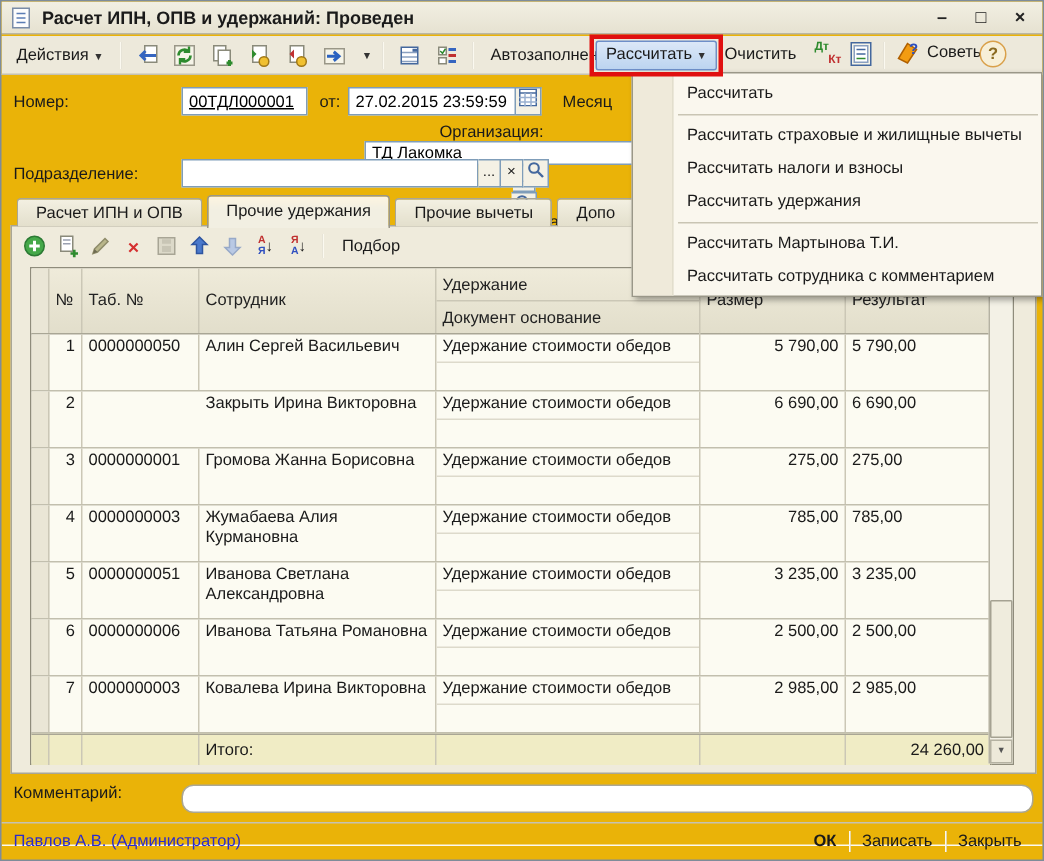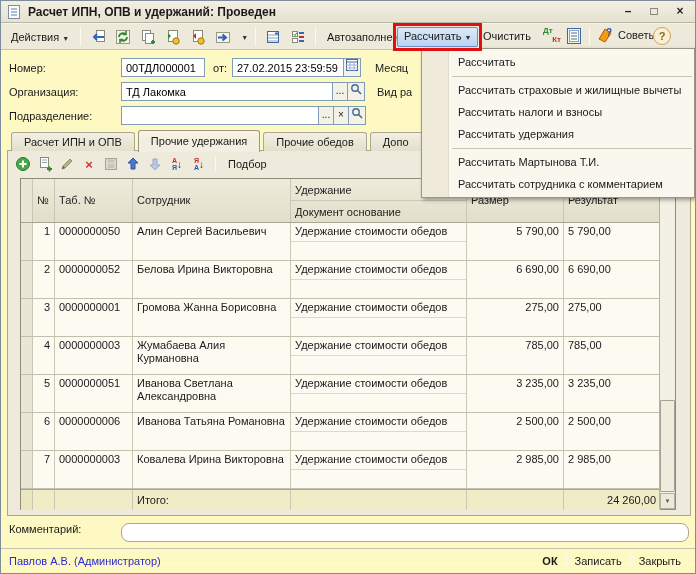--- a/index.html
+++ b/index.html
@@ -1,17 +1,17 @@
 <!DOCTYPE html>
 <html><head>
 <meta charset="utf-8">
 <style>
   html,body{margin:0;padding:0;background:#cfcfcf;}
   *{box-sizing:border-box;font-family:"Liberation Sans",sans-serif;}
-  .window{position:relative;width:696px;height:574px;background:#fef9c3;border:1px solid #7E8C9A;outline:1px solid #4A5A6A;overflow:hidden;font-size:11px;color:#1a1a1a;}
+  .window{position:relative;width:696px;height:574px;background:#eab308;border:1px solid #7E8C9A;outline:1px solid #4A5A6A;overflow:hidden;font-size:11px;color:#1a1a1a;}
   
   .titlebar{position:absolute;left:0;top:0;width:100%;height:22px;background:linear-gradient(#F2EFE3,#E6E2D1);border-bottom:1px solid #B9B6A6;display:flex;align-items:center;}
   .title-text{font-weight:bold;font-size:12px;margin-left:6px;}
   .win-controls{position:absolute;right:6px;top:2px;display:flex;gap:8px;}
   .win-btn{width:18px;height:16px;text-align:center;font-weight:bold;font-size:12px;line-height:16px;cursor:default;color:#222;}
   .doc-icon{margin-left:5px;}
   
   .toolbar{position:absolute;left:0;top:23px;width:100%;height:26px;background:#EDE9DB;border-bottom:1px solid #C5C2B2;}
   .tb-left{position:absolute;left:6px;top:0;height:26px;display:flex;align-items:center;gap:5px;}
   .tb-sep{width:1px;height:18px;background:#B5B2A2;border-right:1px solid #FBF9F0;margin:0 2px;}
@@ -203,37 +203,37 @@
           <path d="M2 13L8 3l6 4-6 9z" fill="#F39C12" stroke="#B06000"></path>
           <text x="9" y="10" font-size="10" font-weight="bold" fill="#2B4FC0">?</text>
         </svg>
       <span>Советы</span>
     </div>
     <div class="help-circle">?</div>
   </div>
 
   <div class="frow" style="top:57px;width:680px;">
     <span class="flabel">Номер:</span>
-    <input class="finput" style="width: 84px;" value="00ТДЛ000001">
+    <input class="finput" style="width: 84px; text-decoration: underline;" value="00ТДЛ000001">
     <span style="margin:0 5px 0 8px;">от:</span>
     <input class="finput" style="width: 112px;" value="27.02.2015 23:59:59">
     <span class="fbtn">
         <svg width="12" height="12" viewBox="0 0 12 12">
           <rect x="0.5" y="0.5" width="11" height="11" fill="#fff" stroke="#44689E"></rect>
           <line x1="0" y1="3" x2="12" y2="3" stroke="#44689E"></line>
           <line x1="4" y1="3" x2="4" y2="12" stroke="#9AB0D0"></line>
           <line x1="8" y1="3" x2="8" y2="12" stroke="#9AB0D0"></line>
           <line x1="0" y1="6" x2="12" y2="6" stroke="#9AB0D0"></line>
           <line x1="0" y1="9" x2="12" y2="9" stroke="#9AB0D0"></line>
         </svg>
       </span>
     <span class="side-label" style="position:static;margin-left:14px;">Месяц</span>
   </div>
 
-  <div class="frow" style="top:81px;width:680px;">
+  <div class="frow" style="top:81px;width:680px;flex-direction:column;">
     <span class="flabel">Организация:</span>
     <input class="finput" style="width: 212px;" value="ТД Лакомка">
     <span class="fbtn">...</span>
     <span class="fbtn">
         <svg width="12" height="12" viewBox="0 0 12 12">
           <circle cx="5" cy="5" r="3.2" fill="none" stroke="#44689E" stroke-width="1.4"></circle>
           <line x1="7.5" y1="7.5" x2="11" y2="11" stroke="#44689E" stroke-width="1.6"></line>
         </svg>
       </span>
     <span class="side-label" style="position:static;margin-left:12px;">Вид ра</span>
@@ -248,21 +248,21 @@
         <svg width="12" height="12" viewBox="0 0 12 12">
           <circle cx="5" cy="5" r="3.2" fill="none" stroke="#44689E" stroke-width="1.4"></circle>
           <line x1="7.5" y1="7.5" x2="11" y2="11" stroke="#44689E" stroke-width="1.6"></line>
         </svg>
       </span>
   </div>
 
   <div class="tabs">
     <div class="tab">Расчет ИПН и ОПВ</div>
     <div class="tab active">Прочие удержания</div>
-    <div class="tab">Прочие обедов</div>
+    <div class="tab">Прочие вычеты</div>
     <div class="tab" style="width:110px;">Допо</div>
   </div>
 
   <div class="panel">
 
     <div class="grid-toolbar">
       <span class="gt-btn">
           <svg width="16" height="16" viewBox="0 0 16 16">
             <circle cx="8" cy="8" r="6.5" fill="#45A849" stroke="#2C7A34"></circle>
             <path d="M8 4.5v7M4.5 8h7" stroke="#fff" stroke-width="2"></path>
@@ -330,22 +330,21 @@
         <div class="c cn">1</div>
         <div class="c ct">0000000050</div>
         <div class="c ce">Алин Сергей Васильевич</div>
         <div class="c cd"><span>Удержание стоимости обедов</span><i class="subline"></i></div>
         <div class="c cs">5 790,00</div>
         <div class="c cr">5 790,00</div>
       </div>
       <div class="grow" style="top:82px;">
         <div class="c cm"></div>
         <div class="c cn">2</div>
-        <div class="c ct">0000000052</div>
-        <div class="c ce">Белова Ирина Викторовна</div>
+        <div class="c ce">Закрыть Ирина Викторовна</div>
         <div class="c cd"><span>Удержание стоимости обедов</span><i class="subline"></i></div>
         <div class="c cs">6 690,00</div>
         <div class="c cr">6 690,00</div>
       </div>
       <div class="grow" style="top:120px;">
         <div class="c cm"></div>
         <div class="c cn">3</div>
         <div class="c ct">0000000001</div>
         <div class="c ce">Громова Жанна Борисовна</div>
         <div class="c cd"><span>Удержание стоимости обедов</span><i class="subline"></i></div>

